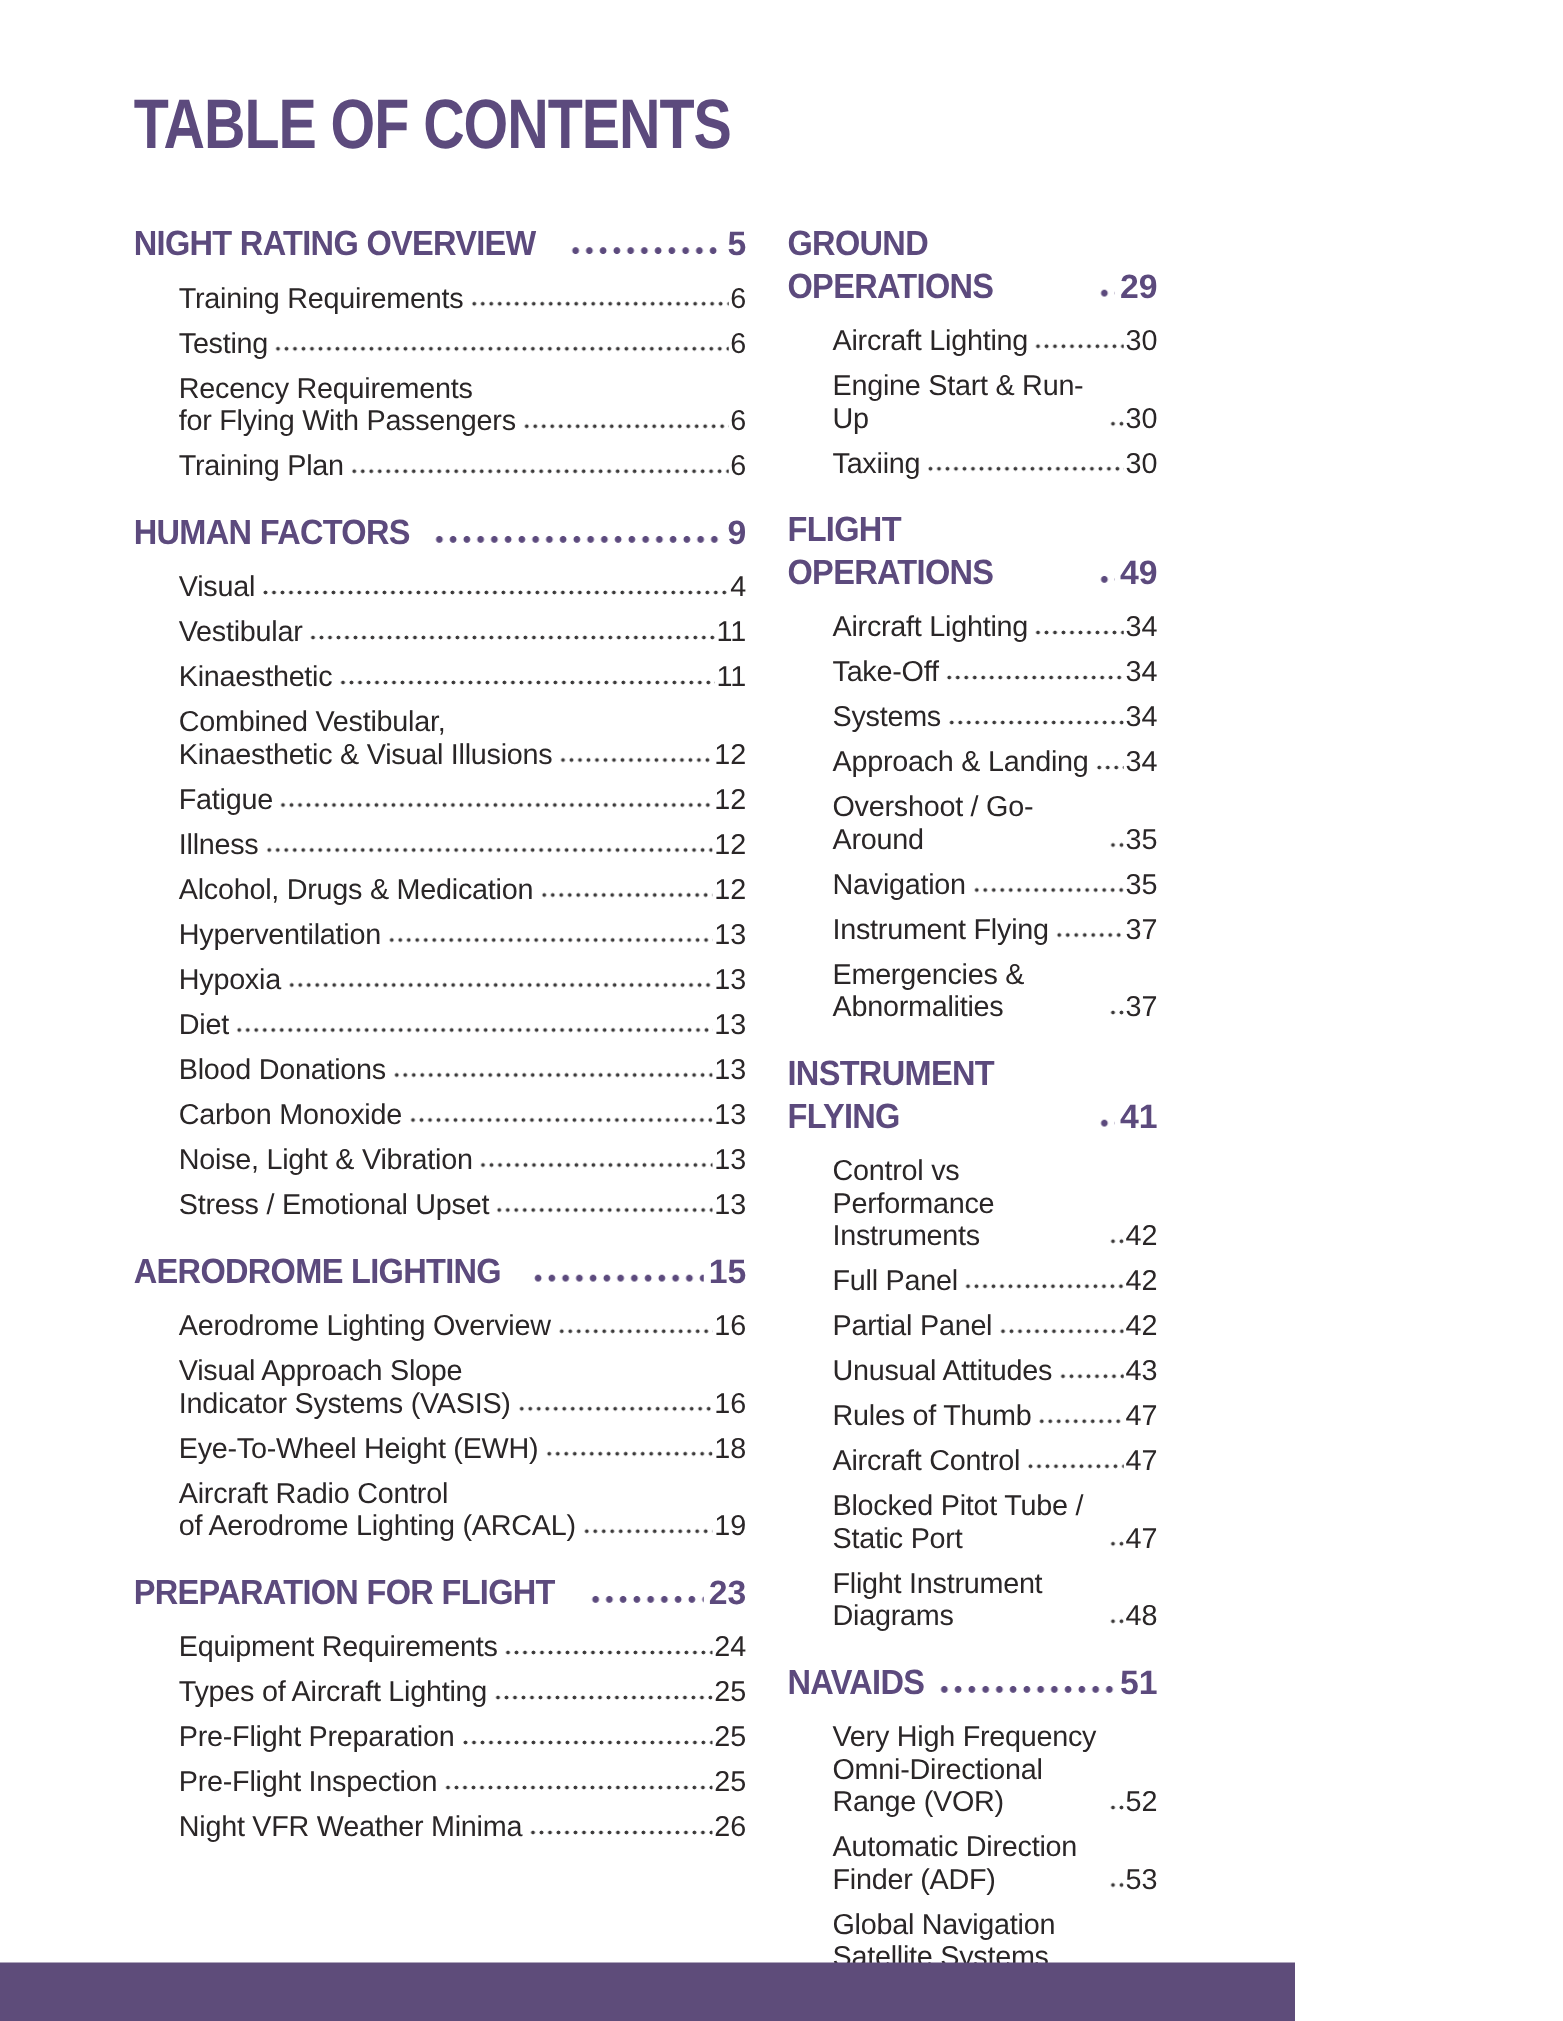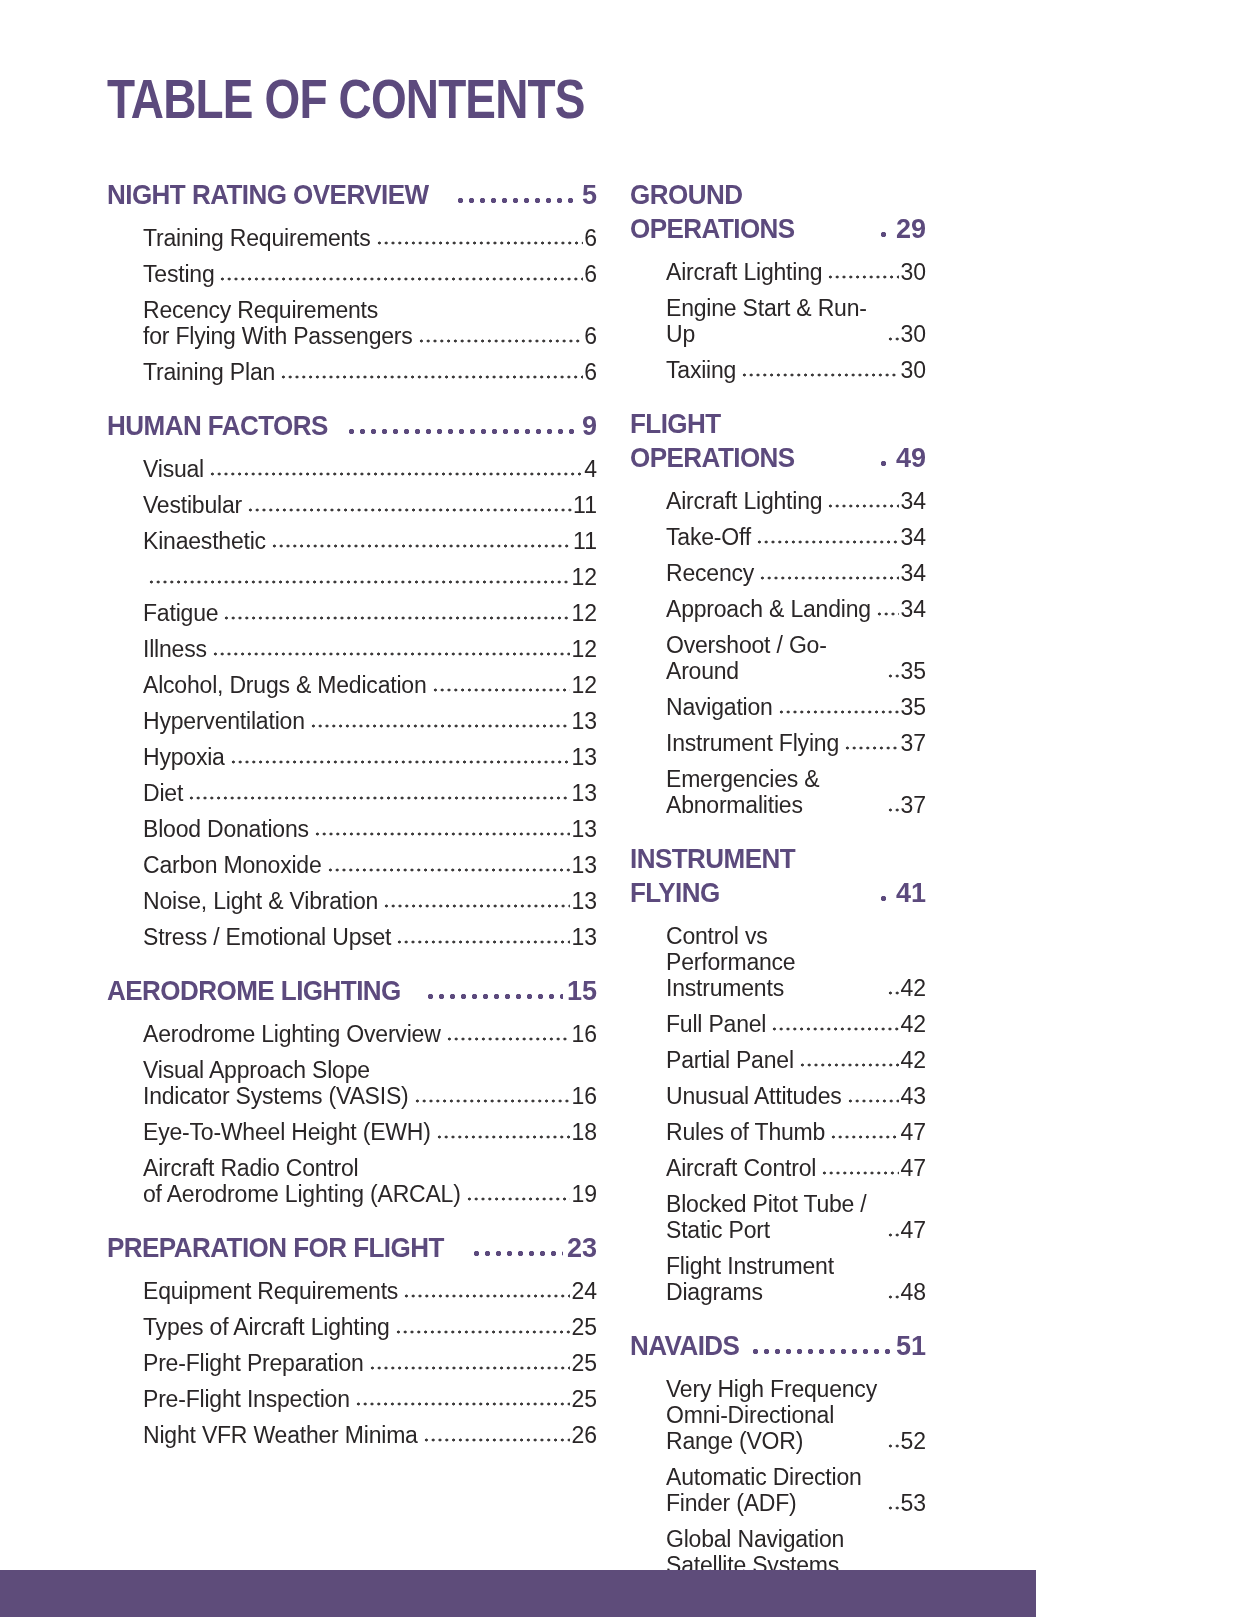--- a/index.html
+++ b/index.html
@@ -111,20 +111,22 @@
             <span class="e-label">Vestibular</span>
             <span class="e-leader"></span>
             <span class="e-page">11</span>
           </div>
           <div class="toc-entry">
             <span class="e-label">Kinaesthetic</span>
             <span class="e-leader"></span>
             <span class="e-page">11</span>
           </div>
           <div class="toc-entry">
+            <span class="e-label">Combined Vestibular,
+Kinaesthetic &amp; Visual Illusions</span>
             <span class="e-leader"></span>
             <span class="e-page">12</span>
           </div>
           <div class="toc-entry">
             <span class="e-label">Fatigue</span>
             <span class="e-leader"></span>
             <span class="e-page">12</span>
           </div>
           <div class="toc-entry">
             <span class="e-label">Illness</span>
@@ -267,21 +269,21 @@
             <span class="e-label">Aircraft Lighting</span>
             <span class="e-leader"></span>
             <span class="e-page">34</span>
           </div>
           <div class="toc-entry">
             <span class="e-label">Take-Off</span>
             <span class="e-leader"></span>
             <span class="e-page">34</span>
           </div>
           <div class="toc-entry">
-            <span class="e-label">Recency</span>
+            <span class="e-label">Systems</span>
             <span class="e-leader"></span>
             <span class="e-page">34</span>
           </div>
           <div class="toc-entry">
             <span class="e-label">Approach &amp; Landing</span>
             <span class="e-leader"></span>
             <span class="e-page">34</span>
           </div>
           <div class="toc-entry">
             <span class="e-label">Overshoot / Go-Around</span>

